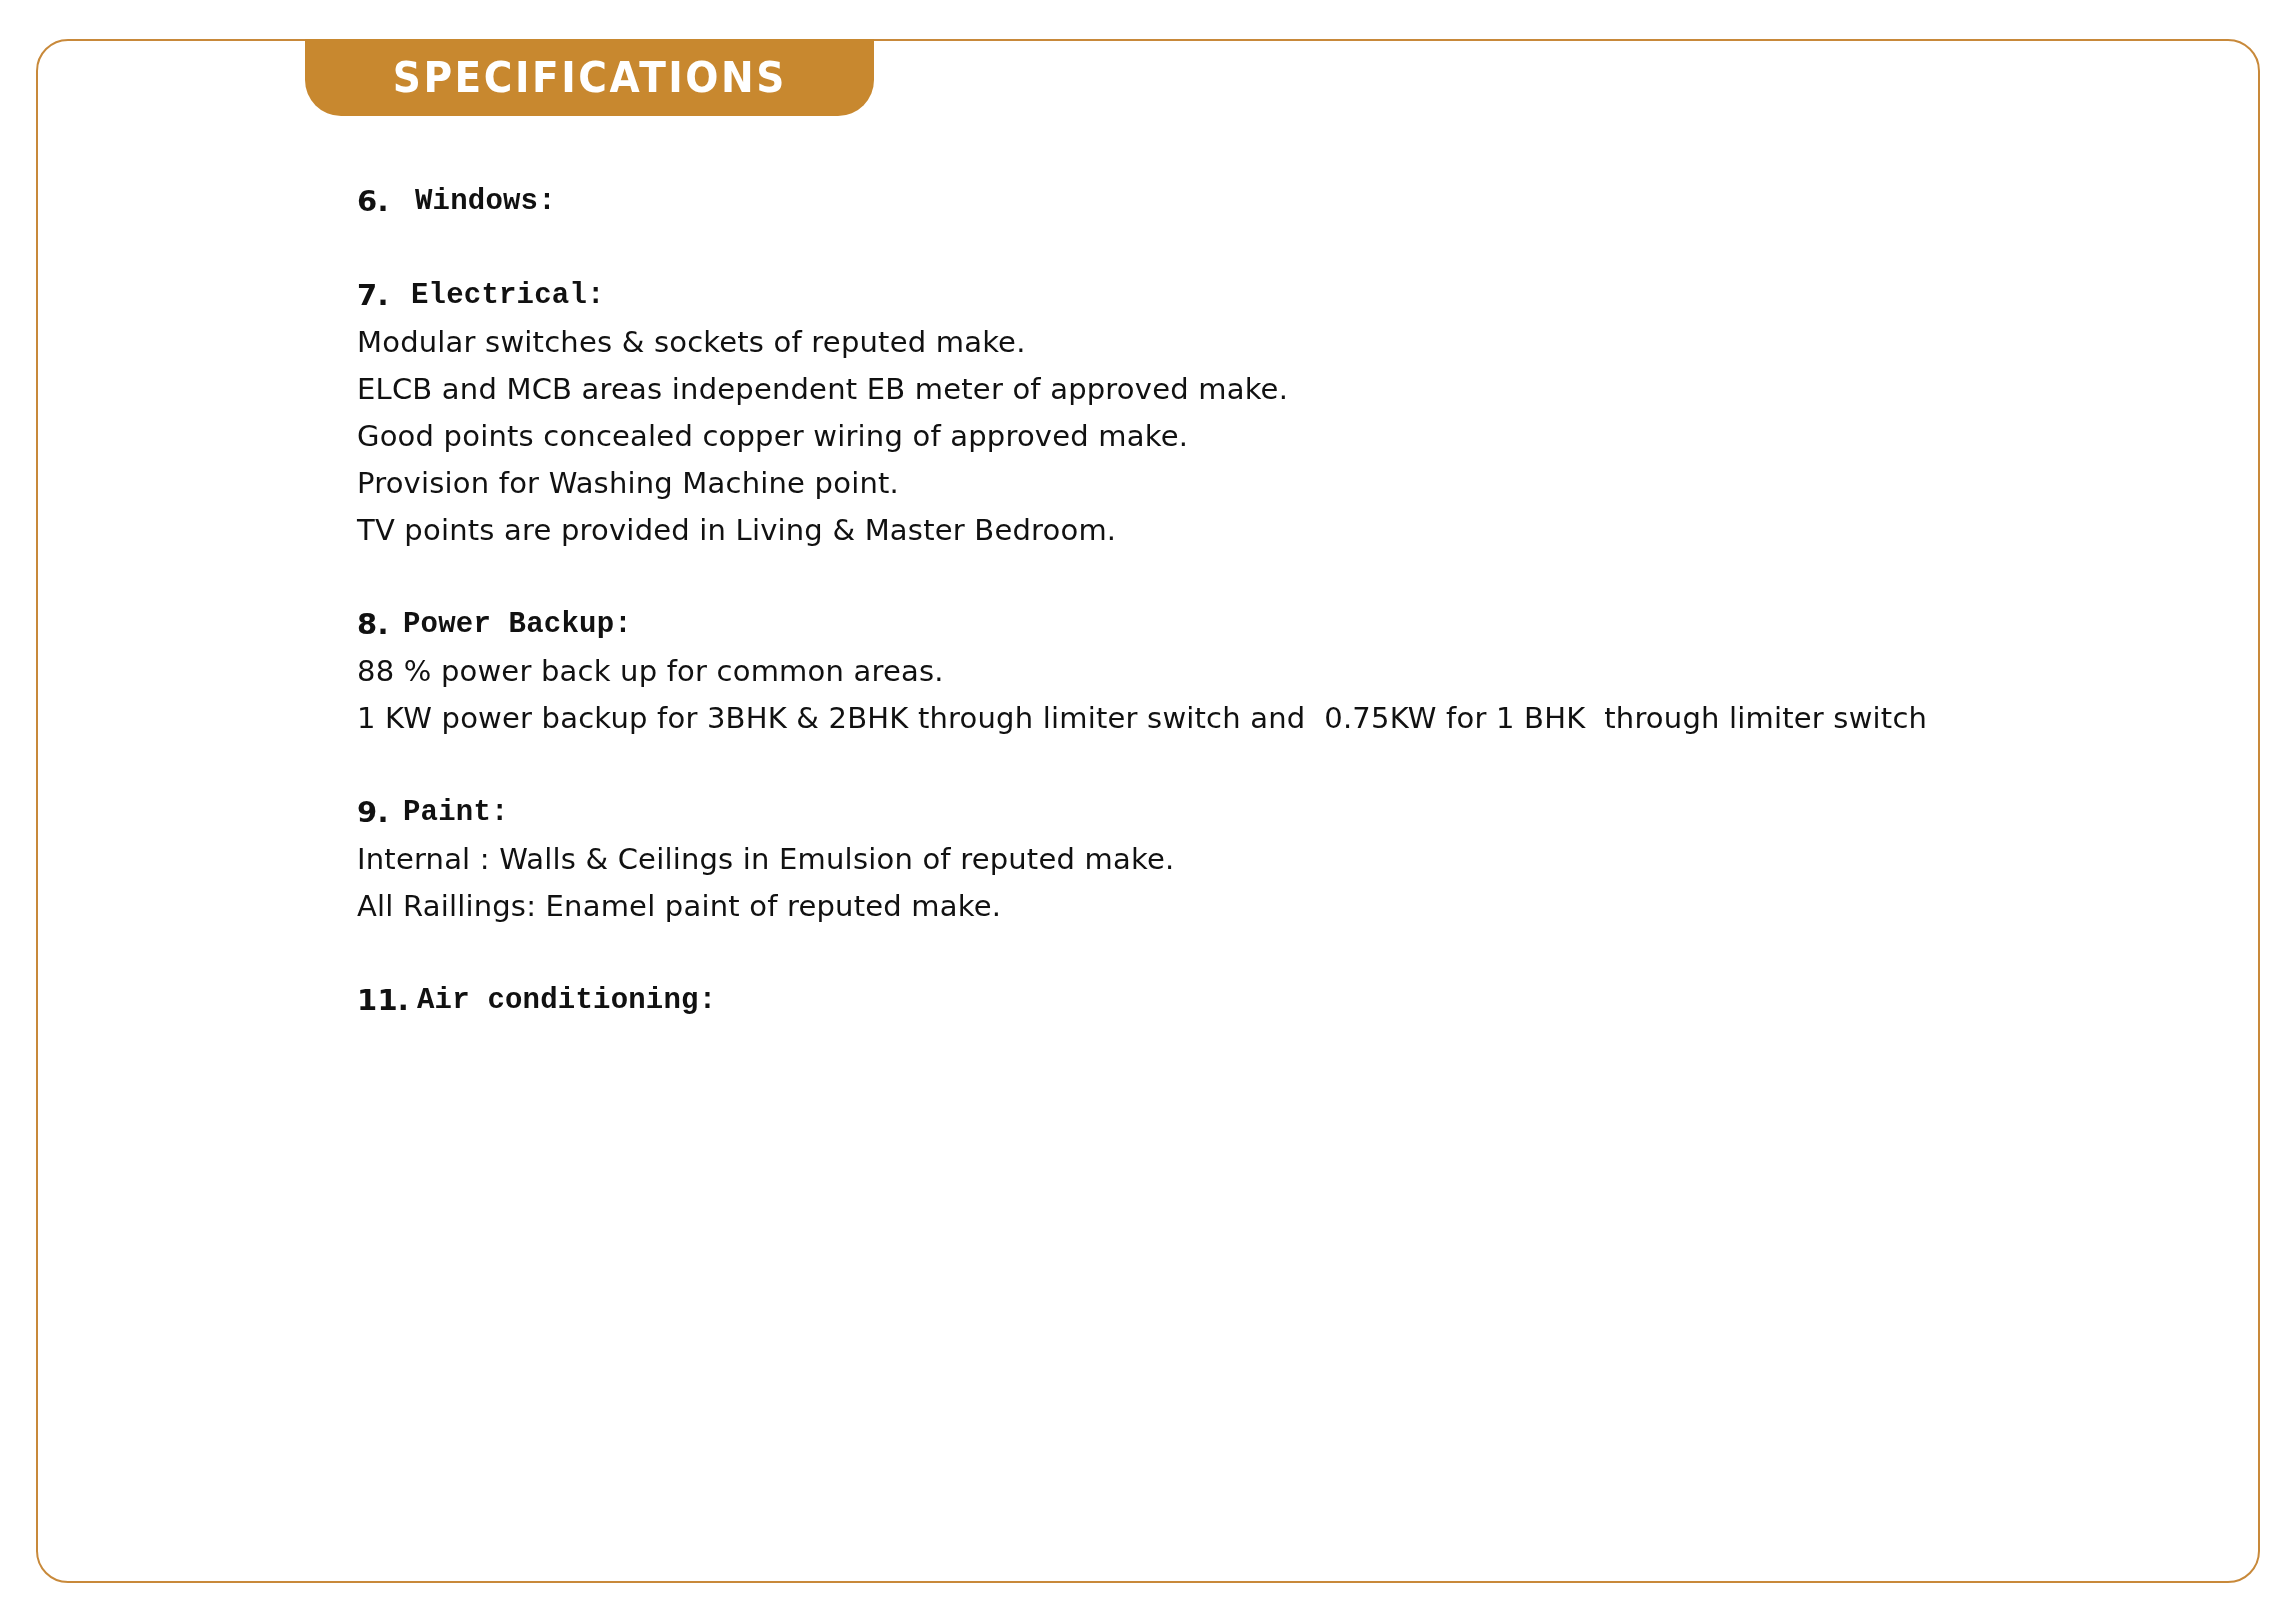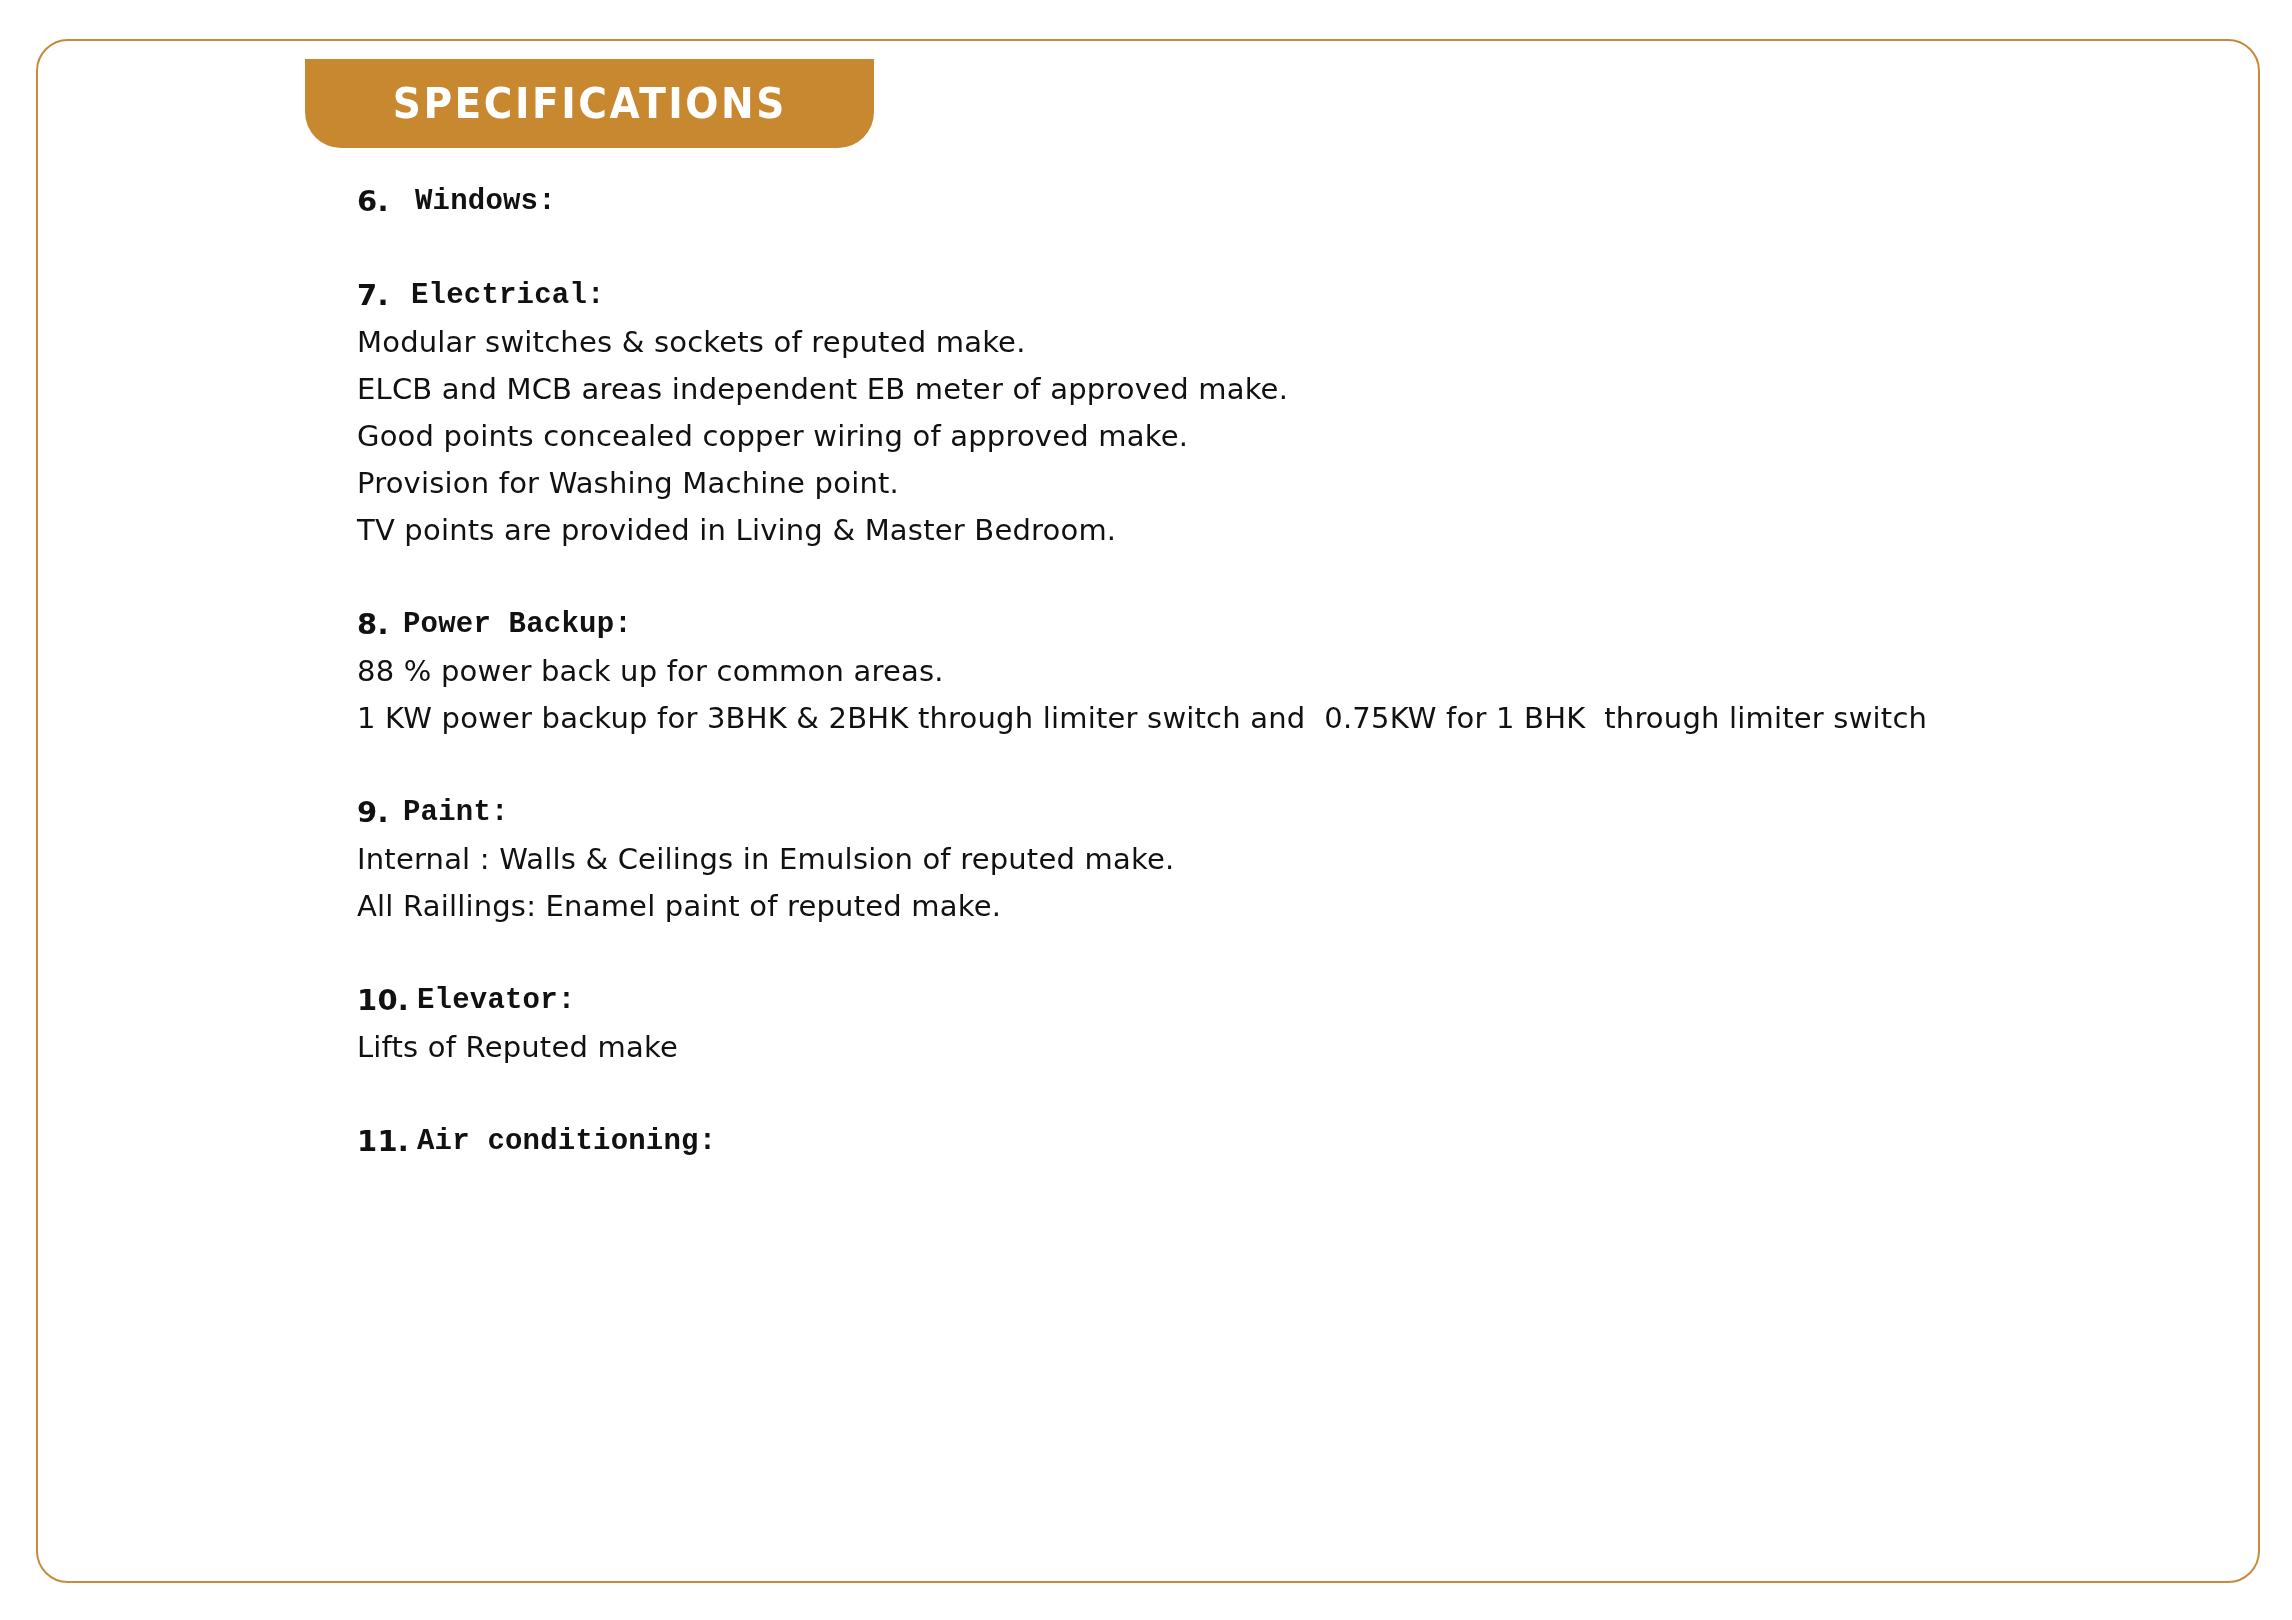--- a/index.html
+++ b/index.html
@@ -23,27 +23,26 @@
     height: 1540px;
     border: 2.7px solid #C8893A;
     border-radius: 32px;
     box-sizing: content-box;
   }
   .tab {
     position: absolute;
     left: 305px;
     top: 39px;
     width: 569px;
-    height: 89px;
+    height: 77px;
     background: #C8882F;
     border-radius: 0 0 36px 36px;
     display: flex;
     align-items: center;
     justify-content: center;
-    margin-top: 20px;
   }
   .tab-title {
     color: #ffffff;
     font-family: "DejaVu Sans", sans-serif;
     font-size: 42px;
     font-weight: bold;
     letter-spacing: 2.7px;
     line-height: 1;
     transform: scaleX(0.93);
     margin-top: 1.8px;
@@ -117,27 +116,20 @@
 
   <div class="section">
     <div class="line heading">
       <span class="num" style="width:46px">9.</span>
       <span class="label">Paint:</span>
     </div>
     <div class="line">Internal : Walls &amp; Ceilings in Emulsion of reputed make.</div>
     <div class="line">All Raillings: Enamel paint of reputed make.</div>
   </div>
 
-  <div class="section">
-    <div class="line heading">
-      <span class="num" style="width:60px">10.</span>
-      <span class="label">Elevator:</span>
-    </div>
-    <div class="line">Lifts of Reputed make</div>
-  </div>
 
   <div class="section">
     <div class="line heading">
       <span class="num" style="width:60px">11.</span>
       <span class="label">Air conditioning:</span>
     </div>
   </div>
 
 </div>
 

